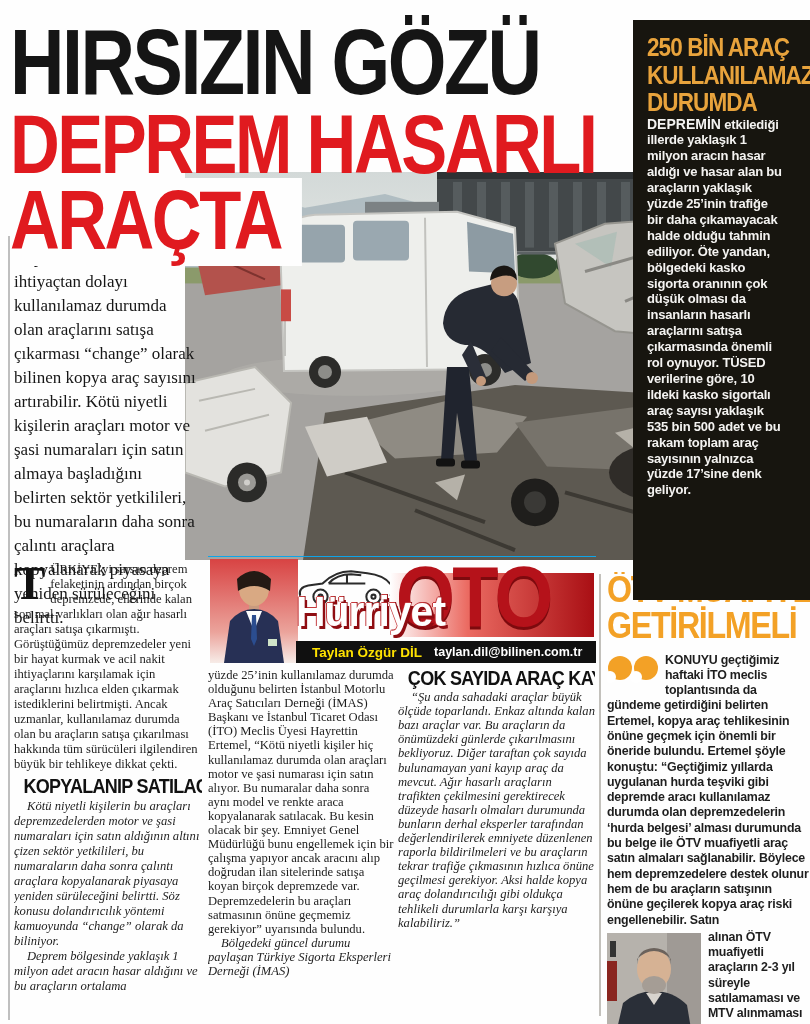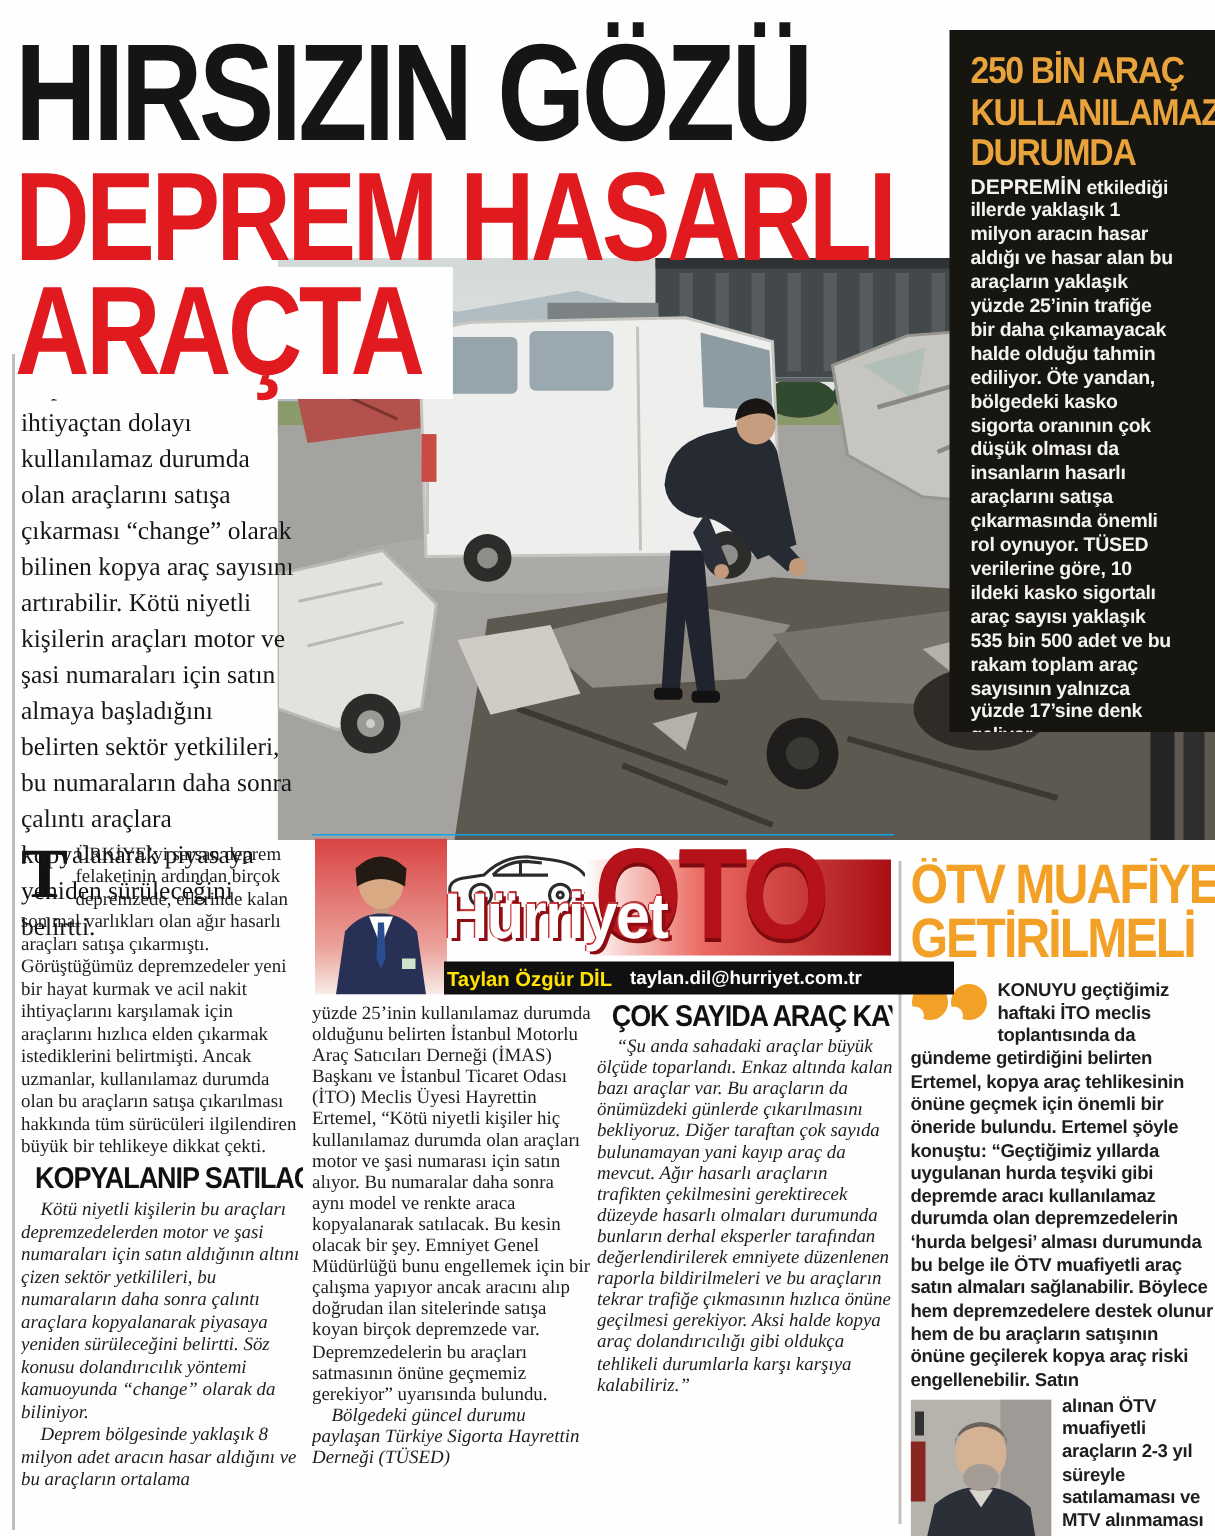--- a/index.html
+++ b/index.html
@@ -12,21 +12,21 @@
       letter-spacing:-3px;transform:scaleX(.82);transform-origin:left top;z-index:4;}
   .hl-black{top:16px;font-size:92px;color:#151515;}
   .hl-red1{top:102px;font-size:84px;color:#e01a1f;}
   .hl-red2{top:178px;font-size:84px;color:#e01a1f;background:#fefefe;padding:0 26px 4px 0;}
 
   
   .photo{position:absolute;left:185px;top:172px;width:625px;height:388px;z-index:1;overflow:hidden;}
   .photo svg{display:block;width:100%;height:100%;}
 
   
-  .info-box{position:absolute;left:633px;top:20px;width:177px;height:468px;background:#17150f;
+  .info-box{position:absolute;left:633px;top:20px;width:177px;height:580px;background:#17150f;
             z-index:5;box-sizing:border-box;padding:14px 24px 10px 14px;overflow:hidden;}
   .box-title{color:#e8a33c;font-weight:bold;font-size:25px;line-height:1.1;letter-spacing:-1px;
              transform:scaleX(.9);transform-origin:left top;white-space:nowrap;}
   .box-body{margin-top:0;color:#f4f3f1;font-weight:bold;font-size:13px;line-height:15.9px;letter-spacing:-.2px;}
   .box-lead{font-size:14px;letter-spacing:0;}
 
   
   .serif{font-family:"Liberation Serif","DejaVu Serif",serif;}
   .lede{position:absolute;left:14px;top:246px;width:184px;font-size:17px;line-height:24px;color:#161616;z-index:2;}
   .col{position:absolute;font-size:12.6px;line-height:14.1px;color:#1d1d1d;overflow:hidden;text-align:left;}
@@ -44,22 +44,22 @@
   .author-photo{position:absolute;left:2px;top:2px;width:88px;height:104px;}
   .car-icon{position:absolute;left:86px;top:4px;width:106px;height:48px;}
   .brand-band{position:absolute;left:182px;top:16px;width:204px;height:64px;
               background:linear-gradient(90deg,#ffffff 0%,#eb6b62 38%,#a90f14 100%);}
   .brand-name{position:absolute;left:88px;top:30px;font-size:43px;font-weight:bold;color:#ffffff;
               letter-spacing:-1px;z-index:2;white-space:nowrap;transform:scaleX(.95);transform-origin:left top;
               text-shadow:2.5px 2.5px 0 #8f0d12,-1px 0 0 #c4393c,0 -1px 0 #c4393c,1px -1px 0 #8f0d12;}
   .brand-oto{position:absolute;left:188px;top:0px;font-size:86px;font-weight:bold;color:#b5121a;
              letter-spacing:-3px;z-index:1;white-space:nowrap;transform:scaleX(.88);transform-origin:left top;
              text-shadow:0 3px 0 #7d0a0e;line-height:.92;}
-  .banner-bar{position:absolute;left:88px;top:84px;width:340px;height:22px;background:#101010;
-              display:flex;align-items:center;gap:12px;padding:0 2px;box-sizing:border-box;}
+  .banner-bar{position:absolute;left:88px;top:84px;width:300px;height:22px;background:#101010;
+              display:flex;align-items:center;gap:12px;padding:0 16px;box-sizing:border-box;}
   .banner-author{color:#ffe200;font-weight:bold;font-size:13.5px;white-space:nowrap;}
   .banner-email{color:#ffffff;font-weight:bold;font-size:12.5px;white-space:nowrap;}
 
   
   .v-divider{position:absolute;left:599px;top:574px;width:1.5px;height:442px;background:#c3c1bc;}
 
   
   .side{position:absolute;left:607px;top:572px;width:203px;height:452px;overflow:hidden;z-index:2;}
   .side-title{color:#f3a126;font-weight:bold;font-size:37px;line-height:.98;letter-spacing:-1.5px;
               transform:scaleX(.87);transform-origin:left top;white-space:nowrap;}
@@ -191,21 +191,21 @@
     <div class="box-title">DURUMDA</div>
     <div class="box-body"><span class="box-lead">DEPREMİN</span><span> etkilediği illerde yaklaşık 1 milyon aracın hasar aldığı ve hasar alan bu araçların yaklaşık yüzde 25’inin trafiğe bir daha çıkamayacak halde olduğu tahmin ediliyor. Öte yandan, bölgedeki kasko sigorta oranının çok düşük olması da insanların hasarlı araçlarını satışa çıkarmasında önemli rol oynuyor. TÜSED verilerine göre, 10 ildeki kasko sigortalı araç sayısı yaklaşık 535 bin 500 adet ve bu rakam toplam araç sayısının yalnızca yüzde 17’sine denk geliyor.</span></div>
   </div>
 
   <div class="lede serif">Depremzedelerin ihtiyaçtan dolayı kullanılamaz durumda olan araçlarını satışa çıkarması “change” olarak bilinen kopya araç sayısını artırabilir. Kötü niyetli kişilerin araçları motor ve şasi numaraları için satın almaya başladığını belirten sektör yetkilileri, bu numaraların daha sonra çalıntı araçlara kopyalanarak piyasaya yeniden sürüleceğini belirtti.</div>
 
   <div class="col col1 serif">
     <p><span class="dropcap serif">T</span><span>ÜRKİYE’yi sarsan deprem felaketinin ardından birçok depremzede, ellerinde kalan son mal varlıkları olan ağır hasarlı araçları satışa çıkarmıştı. Görüştüğümüz depremzedeler yeni bir hayat kurmak ve acil nakit ihtiyaçlarını karşılamak için araçlarını hızlıca elden çıkarmak istediklerini belirtmişti. Ancak uzmanlar, kullanılamaz durumda olan bu araçların satışa çıkarılması hakkında tüm sürücüleri ilgilendiren büyük bir tehlikeye dikkat çekti.</span></p>
     <div class="col-heading">KOPYALANIP SATILACAK</div>
     <p class="ind">Kötü niyetli kişilerin bu araçları depremzedelerden motor ve şasi numaraları için satın aldığının altını çizen sektör yetkilileri, bu numaraların daha sonra çalıntı araçlara kopyalanarak piyasaya yeniden sürüleceğini belirtti. Söz konusu dolandırıcılık yöntemi kamuoyunda “change” olarak da biliniyor.</p>
-    <p class="ind">Deprem bölgesinde yaklaşık 8 milyon adet aracın hasar aldığını ve bu araçların ortalama</p>
+    <p class="ind">Deprem bölgesinde yaklaşık 1 milyon adet aracın hasar aldığını ve bu araçların ortalama</p>
   </div>
 
   <div class="banner">
     <div class="author-photo">
       <svg viewBox="0 0 88 104" preserveAspectRatio="none">
         <defs>
           <linearGradient id="apg" x1="0" y1="0" x2="0" y2="1">
             <stop offset="0" stop-color="#d84343"></stop>
               <stop offset=".7" stop-color="#eba39b"></stop>
               <stop offset="1" stop-color="#f7ece8"></stop>
@@ -231,27 +231,27 @@
           <circle cx="78" cy="35" r="7" fill="#fff"></circle>
             <circle cx="78" cy="35" r="2"></circle>
         </g>
       </svg>
     </div>
     <div class="brand-band"></div>
     <div class="brand-oto">OTO</div>
     <div class="brand-name">Hürriyet</div>
     <div class="banner-bar">
       <span class="banner-author">Taylan Özgür DİL</span>
-      <span class="banner-email">taylan.dil@hurriyet.com.tr</span>
+      <span class="banner-email">taylan.dil@bilinen.com.tr</span>
     </div>
   </div>
 
   <div class="col col2 serif">
     <p>yüzde 25’inin kullanılamaz durumda olduğunu belirten İstanbul Motorlu Araç Satıcıları Derneği (İMAS) Başkanı ve İstanbul Ticaret Odası (İTO) Meclis Üyesi Hayrettin Ertemel, “Kötü niyetli kişiler hiç kullanılamaz durumda olan araçları motor ve şasi numarası için satın alıyor. Bu numaralar daha sonra aynı model ve renkte araca kopyalanarak satılacak. Bu kesin olacak bir şey. Emniyet Genel Müdürlüğü bunu engellemek için bir çalışma yapıyor ancak aracını alıp doğrudan ilan sitelerinde satışa koyan birçok depremzede var. Depremzedelerin bu araçları satmasının önüne geçmemiz gerekiyor” uyarısında bulundu.</p>
-    <p class="ind">Bölgedeki güncel durumu paylaşan Türkiye Sigorta Hayrettin Derneği (TÜSED)</p>
+    <p class="ind">Bölgedeki güncel durumu paylaşan Türkiye Sigorta Eksperleri Derneği (İMAS)</p>
   </div>
 
   <div class="col col3 serif">
     <div class="col-heading">ÇOK SAYIDA ARAÇ KAYIP</div>
     <p class="ind">“Şu anda sahadaki araçlar büyük ölçüde toparlandı. Enkaz altında kalan bazı araçlar var. Bu araçların da önümüzdeki günlerde çıkarılmasını bekliyoruz. Diğer taraftan çok sayıda bulunamayan yani kayıp araç da mevcut. Ağır hasarlı araçların trafikten çekilmesini gerektirecek düzeyde hasarlı olmaları durumunda bunların derhal eksperler tarafından değerlendirilerek emniyete düzenlenen raporla bildirilmeleri ve bu araçların tekrar trafiğe çıkmasının hızlıca önüne geçilmesi gerekiyor. Aksi halde kopya araç dolandırıcılığı gibi oldukça tehlikeli durumlarla karşı karşıya kalabiliriz.”</p>
   </div>
 
   <div class="v-divider"></div>
 
   <div class="side">

